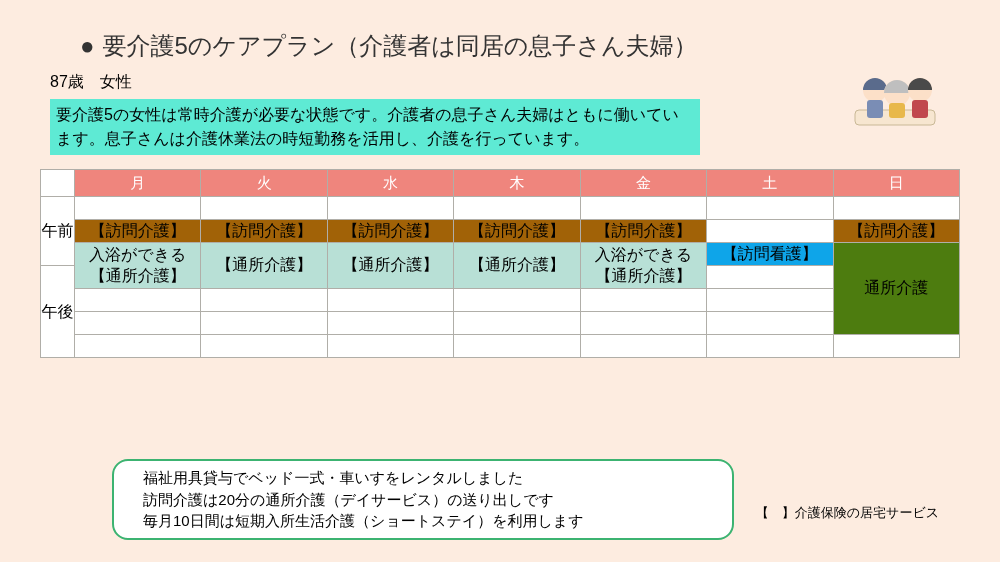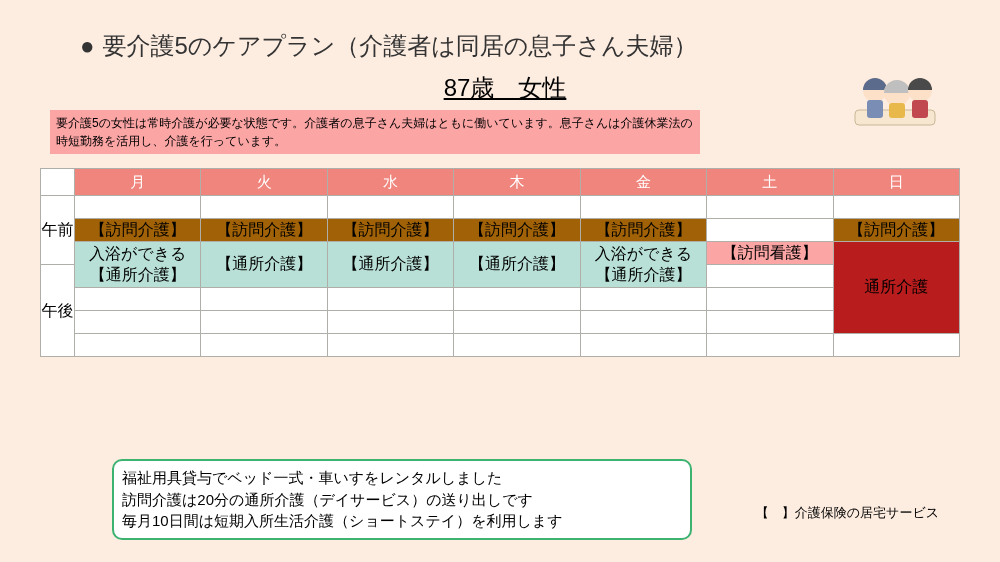--- a/index.html
+++ b/index.html
@@ -28,28 +28,26 @@
     font-size: 24px;
   }
   .illust {
     position: absolute;
     top: 55px;
     right: 55px;
     width: 100px;
     height: 75px;
   }
   .subject {
-    font-size: 24px;
-    text-decoration: underline;
+    font-size: 16px;
     margin: 8px 0 6px 10px;
-    text-align: center;
   }
   .desc-box {
-    background: #fca5a5;
-    font-size: 12px;
+    background: #5eead4;
+    font-size: 16px;
     line-height: 1.5;
     padding: 4px 6px;
     margin: 0 260px 14px 10px;
   }
   .sched {
     border-collapse: collapse;
     width: 100%;
     table-layout: fixed;
     background: #fff;
   }
@@ -69,33 +67,33 @@
     font-size: 15px;
   }
   .time-label {
     background: #fff;
     font-size: 14px;
     width: 34px;
     writing-mode: horizontal-tb;
     line-height: 1.2;
   }
   .visit-blue { background: #a16207; }
-  .visit-nurse { background: #fca5a5; }
+  .visit-nurse { background: #0ea5e9; }
   .day-green { background: #b8e0d6; height: 70px; }
-  .day-green2 { background: #b91c1c; }
+  .day-green2 { background: #4d7c0f; }
   .blank { background: #fff; }
   .note-box {
     position: absolute;
     left: 112px;
     bottom: 22px;
     width: 560px;
     background: #fff;
     border: 2px solid #3cb371;
-    border-radius: 10px;
-    padding: 6px 8px;
+    border-radius: 16px;
+    padding: 6px 29px;
     font-size: 15px;
     line-height: 1.45;
   }
   .legend {
     position: absolute;
     right: 61px;
     bottom: 40px;
     font-size: 13px;
   }
 </style>

